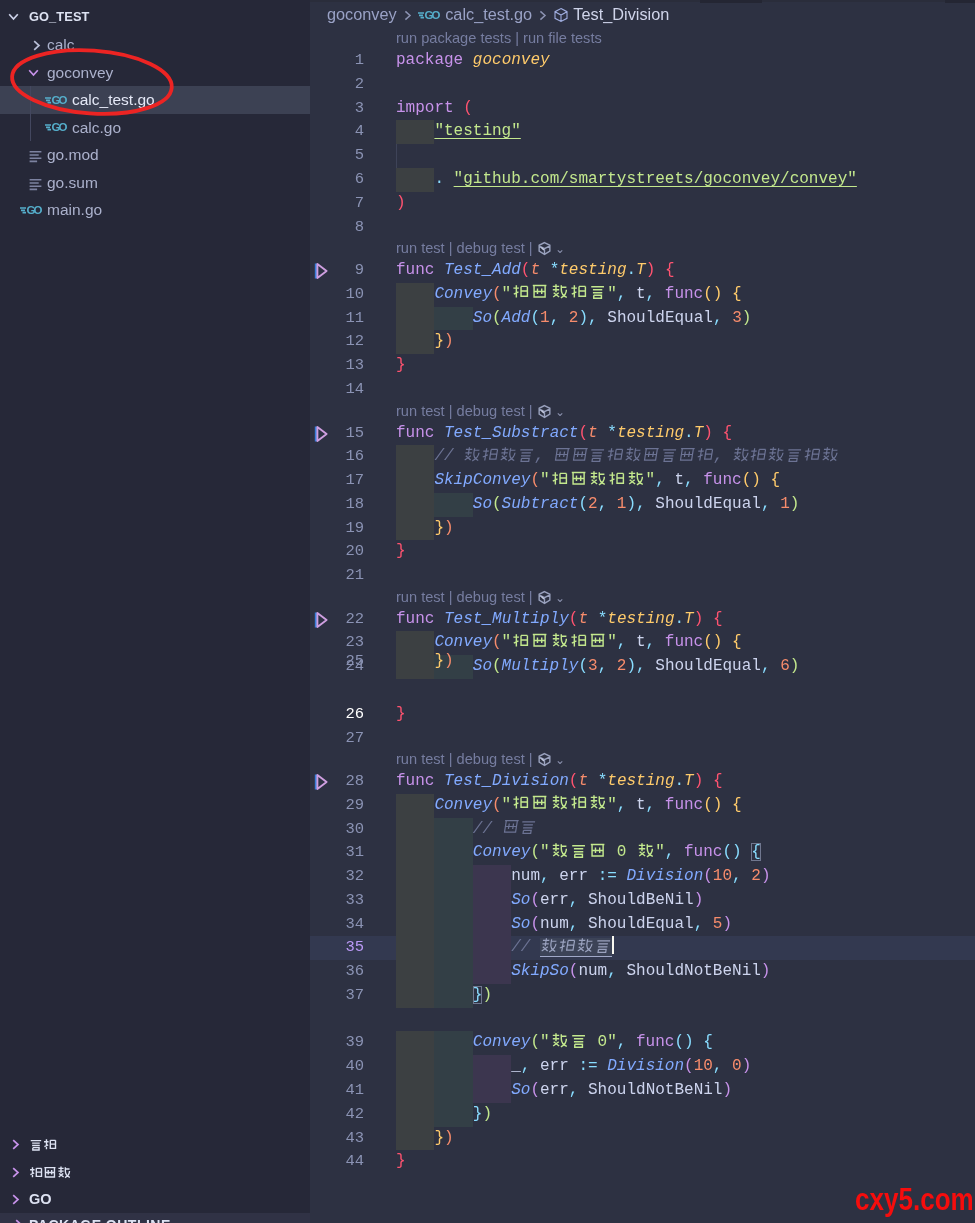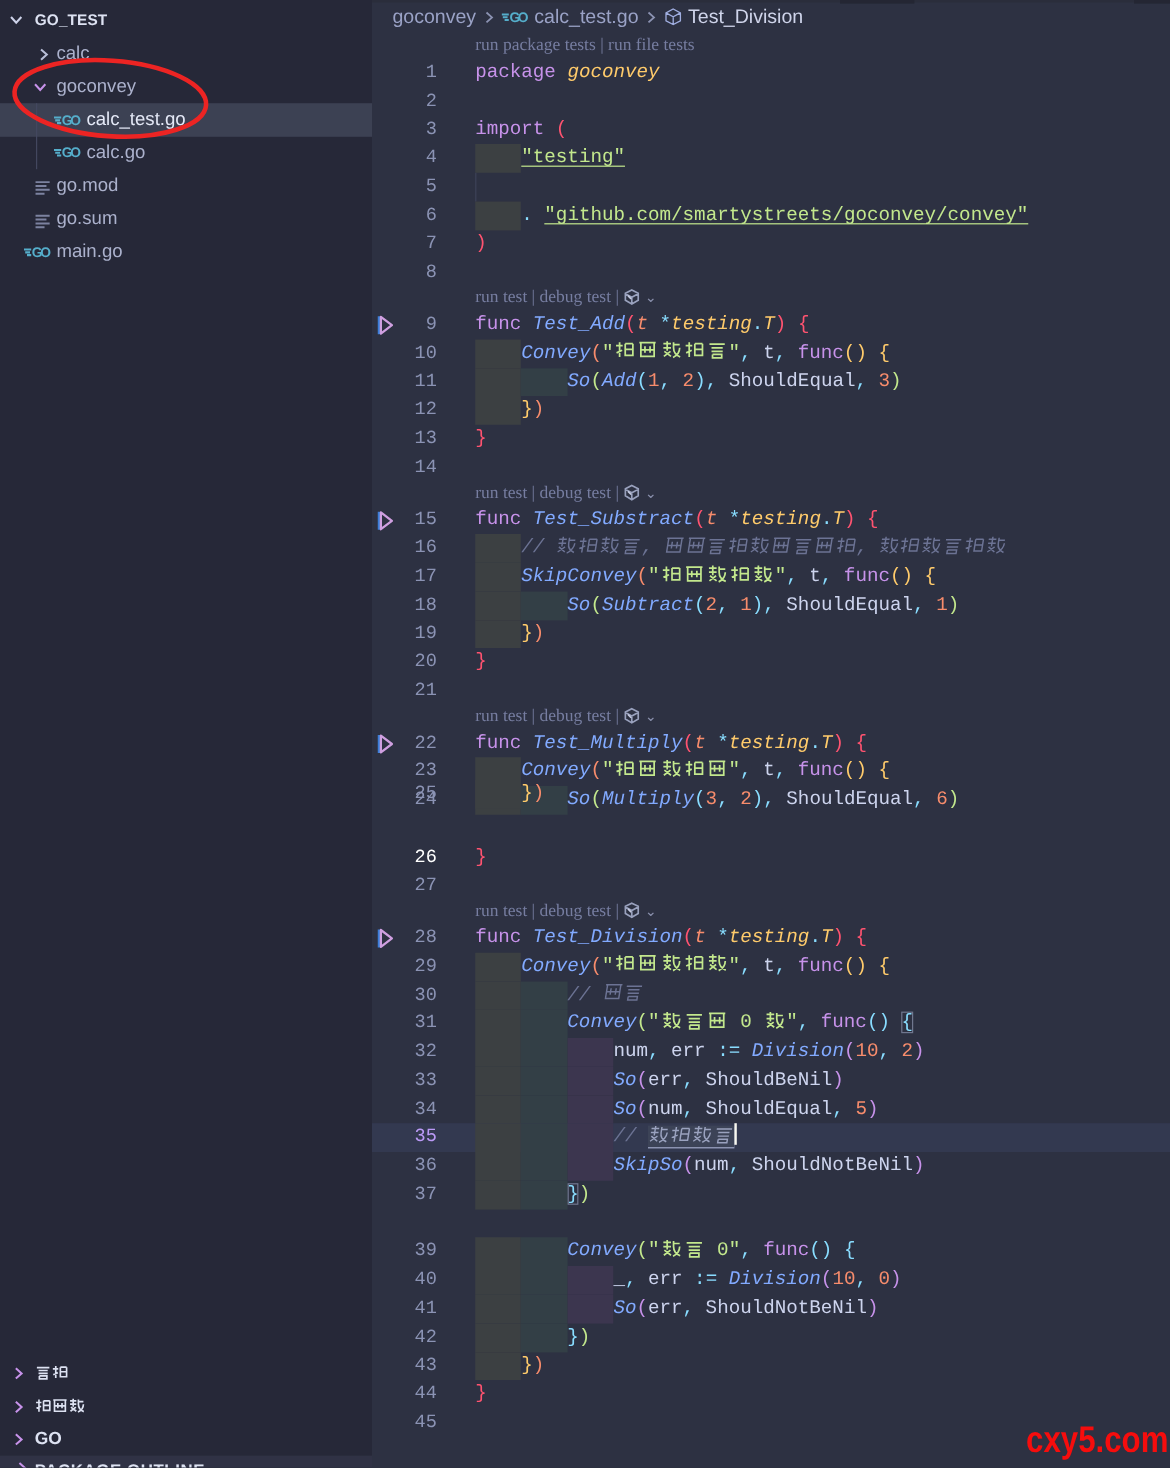--- a/index.html
+++ b/index.html
@@ -9,21 +9,21 @@
 .sgo {width:23px;height:12px;display:block;}
 .goi {width:23px;height:12px;vertical-align:-1px;}
 .sli {width:15px;height:15px;}
 .tguide {position:absolute;left:29.5px;top:86px;width:1px;height:55px;background:#43475f;}
 #ed {position:absolute;left:310px;top:0;width:665px;height:1223px;background:#2d3142;}
 .row {position:absolute;left:0;width:665px;white-space:pre;font-family:"Liberation Mono",monospace;font-size:16px;color:#cdd4ee;}
 .num {position:absolute;left:0;width:54px;text-align:right;color:#8b93b4;font-size:15.5px;}
 .cd {position:absolute;left:86px;top:0;height:100%;}
 .tb {display:inline-block;width:38.4px;height:100%;vertical-align:top;}
 .gd {position:absolute;top:0;width:1px;height:100%;background:#3e4358;}
-.cl {position:absolute;left:86px;font-family:Liberation Serif, serif;font-size:14.6px;color:#767da0;text-align:center;}
+.cl {position:absolute;left:86px;font-family:Liberation Sans, sans-serif;font-size:14.6px;color:#767da0;text-align:center;}
 .lic {width:15px;height:15px;vertical-align:-3px;}
 .tri {position:absolute;left:4px;top:3px;width:14px;height:18px;}
 .bcr {position:absolute;left:17px;top:0;height:29.35px;line-height:29.35px;font-family:"Liberation Sans",sans-serif;font-size:16.3px;color:#9aa2c6;white-space:pre;}
 .cub {width:16px;height:16px;vertical-align:-3px;}
 .cj {height:17px;vertical-align:-2.5px;fill:none;stroke:currentColor;stroke-width:1.7px;}
 .cm svg {transform:skewX(-9deg);stroke-width:1.45px;}
 .cu {height:15px;vertical-align:-2.5px;fill:none;stroke:currentColor;stroke-width:2px;}
 .fw {display:inline-block;}
 u {text-decoration-thickness:1px;text-underline-offset:3px;}
 .caret {display:inline-block;width:2px;height:18px;background:#f8f8f0;vertical-align:-3px;}
@@ -355,14 +355,13 @@
 <div class="row" style="top:1031.48px;height:23.76px;line-height:23.76px;"><span class="num" style="color:#8b93b4">39</span><span class="cd"><span class="tb" style="background:#3c4042"></span><span class="tb" style="background:#333f46"></span><span style="color:#82aaff;font-style:italic;">Convey</span><span style="color:#c3e88d;">(</span><span style="color:#c3e88d;">"<svg class="cj" style="width:19.2px">
             <use href="#hc"></use>
           </svg><svg class="cj" style="width:19.2px">
             <use href="#hd"></use>
           </svg> 0"</span><span style="color:#89ddff;">,</span> <span style="color:#c792ea;">func</span><span style="color:#89ddff;">()</span> <span style="color:#89ddff;">{</span></span></div>
 <div class="row" style="top:1055.24px;height:23.76px;line-height:23.76px;"><span class="num" style="color:#8b93b4">40</span><span class="cd"><span class="tb" style="background:#3c4042"></span><span class="tb" style="background:#333f46"></span><span class="tb" style="background:#3c364f"></span><span style="color:#cdd4ee;">_</span><span style="color:#89ddff;">,</span> <span style="color:#cdd4ee;">err</span> <span style="color:#89ddff;">:=</span> <span style="color:#82aaff;font-style:italic;">Division</span><span style="color:#c792ea;">(</span><span style="color:#f78c6c;">10</span><span style="color:#89ddff;">,</span> <span style="color:#f78c6c;">0</span><span style="color:#c792ea;">)</span></span></div>
 <div class="row" style="top:1079.00px;height:23.76px;line-height:23.76px;"><span class="num" style="color:#8b93b4">41</span><span class="cd"><span class="tb" style="background:#3c4042"></span><span class="tb" style="background:#333f46"></span><span class="tb" style="background:#3c364f"></span><span style="color:#82aaff;font-style:italic;">So</span><span style="color:#c792ea;">(</span><span style="color:#cdd4ee;">err</span><span style="color:#89ddff;">,</span> <span style="color:#cdd4ee;">ShouldNotBeNil</span><span style="color:#c792ea;">)</span></span></div>
 <div class="row" style="top:1102.76px;height:23.76px;line-height:23.76px;"><span class="num" style="color:#8b93b4">42</span><span class="cd"><span class="tb" style="background:#3c4042"></span><span class="tb" style="background:#333f46"></span><span style="color:#89ddff;">}</span><span style="color:#c3e88d;">)</span></span></div>
 <div class="row" style="top:1126.52px;height:23.76px;line-height:23.76px;"><span class="num" style="color:#8b93b4">43</span><span class="cd"><span class="tb" style="background:#3c4042"></span><span style="color:#ffcb6b;">}</span><span style="color:#f78c6c;">)</span></span></div>
 <div class="row" style="top:1150.28px;height:23.76px;line-height:23.76px;"><span class="num" style="color:#8b93b4">44</span><span class="cd"><span style="color:#ff5370;">}</span></span></div>
-<div class="row" style="top:1174.04px;height:23.76px;line-height:23.76px;"><span class="num" style="color:#8b93b4">45</span></div>
 </div>
 <div id="wm">cxy5.com</div>
 </body></html>

